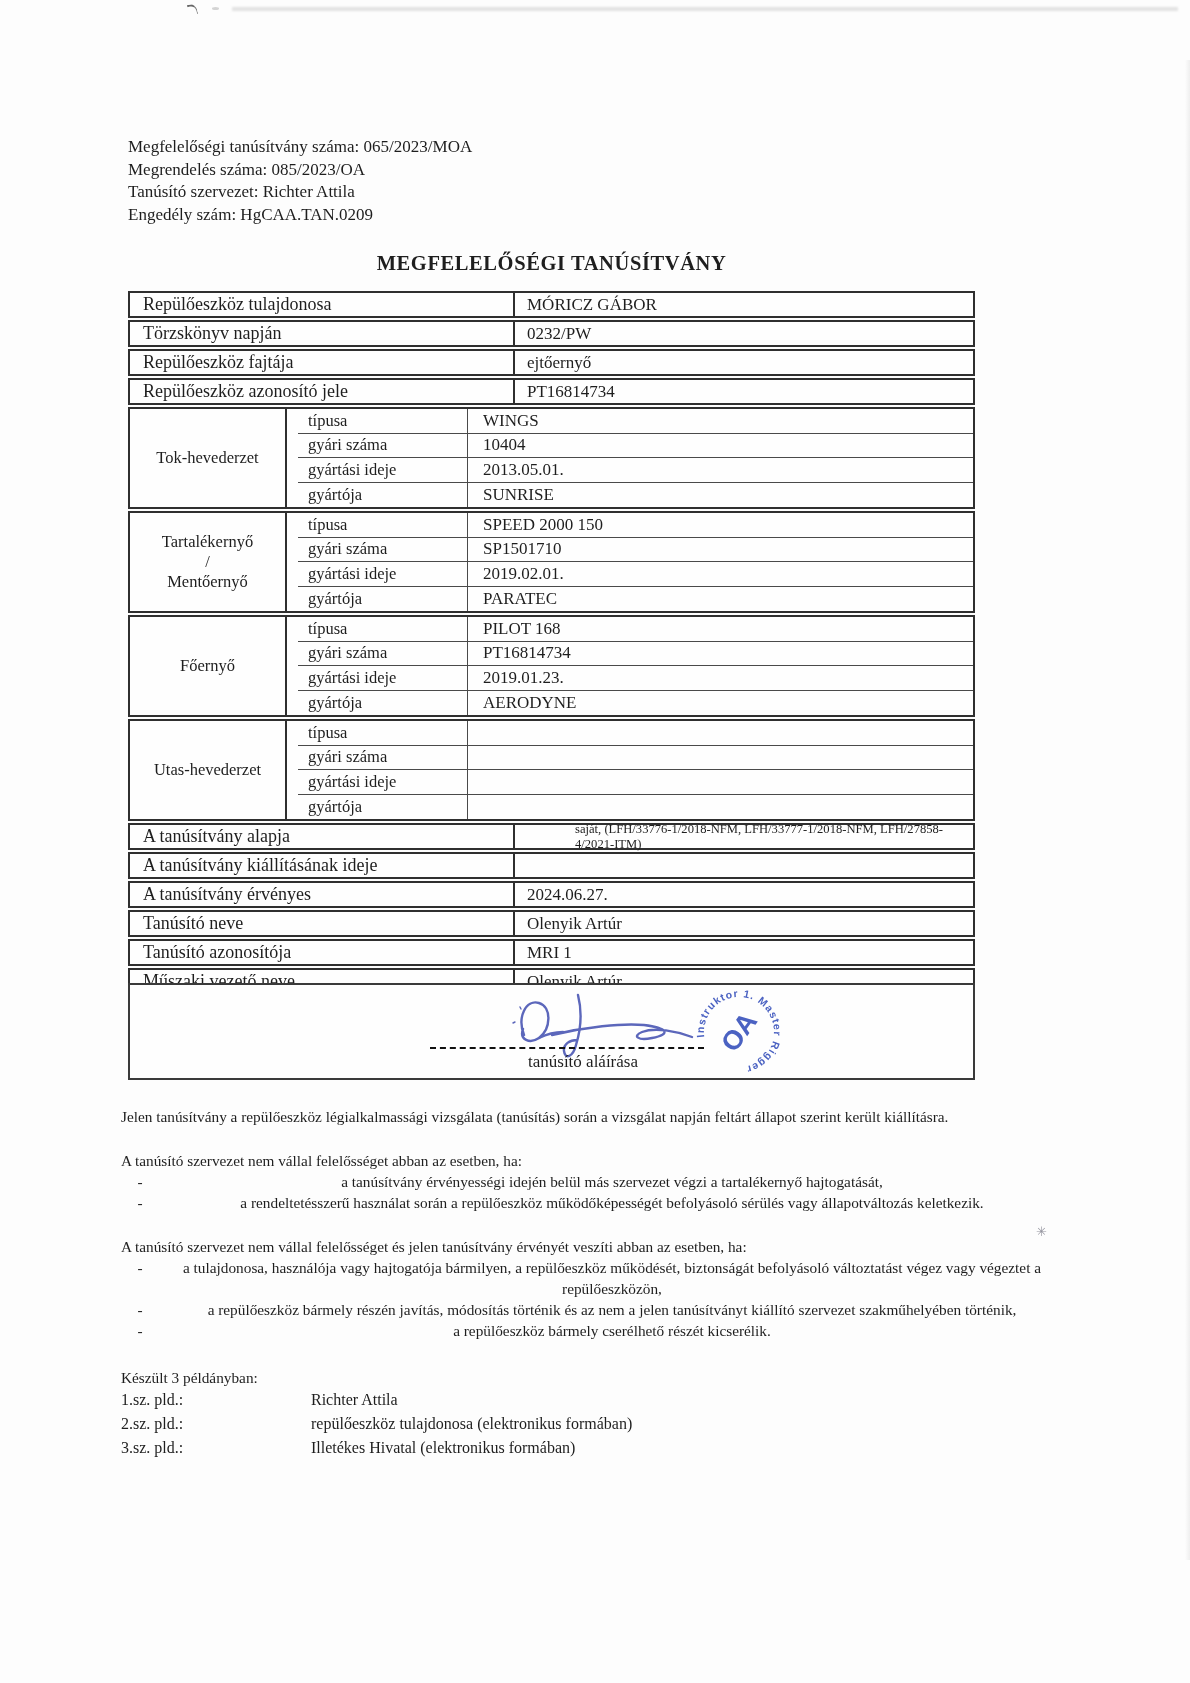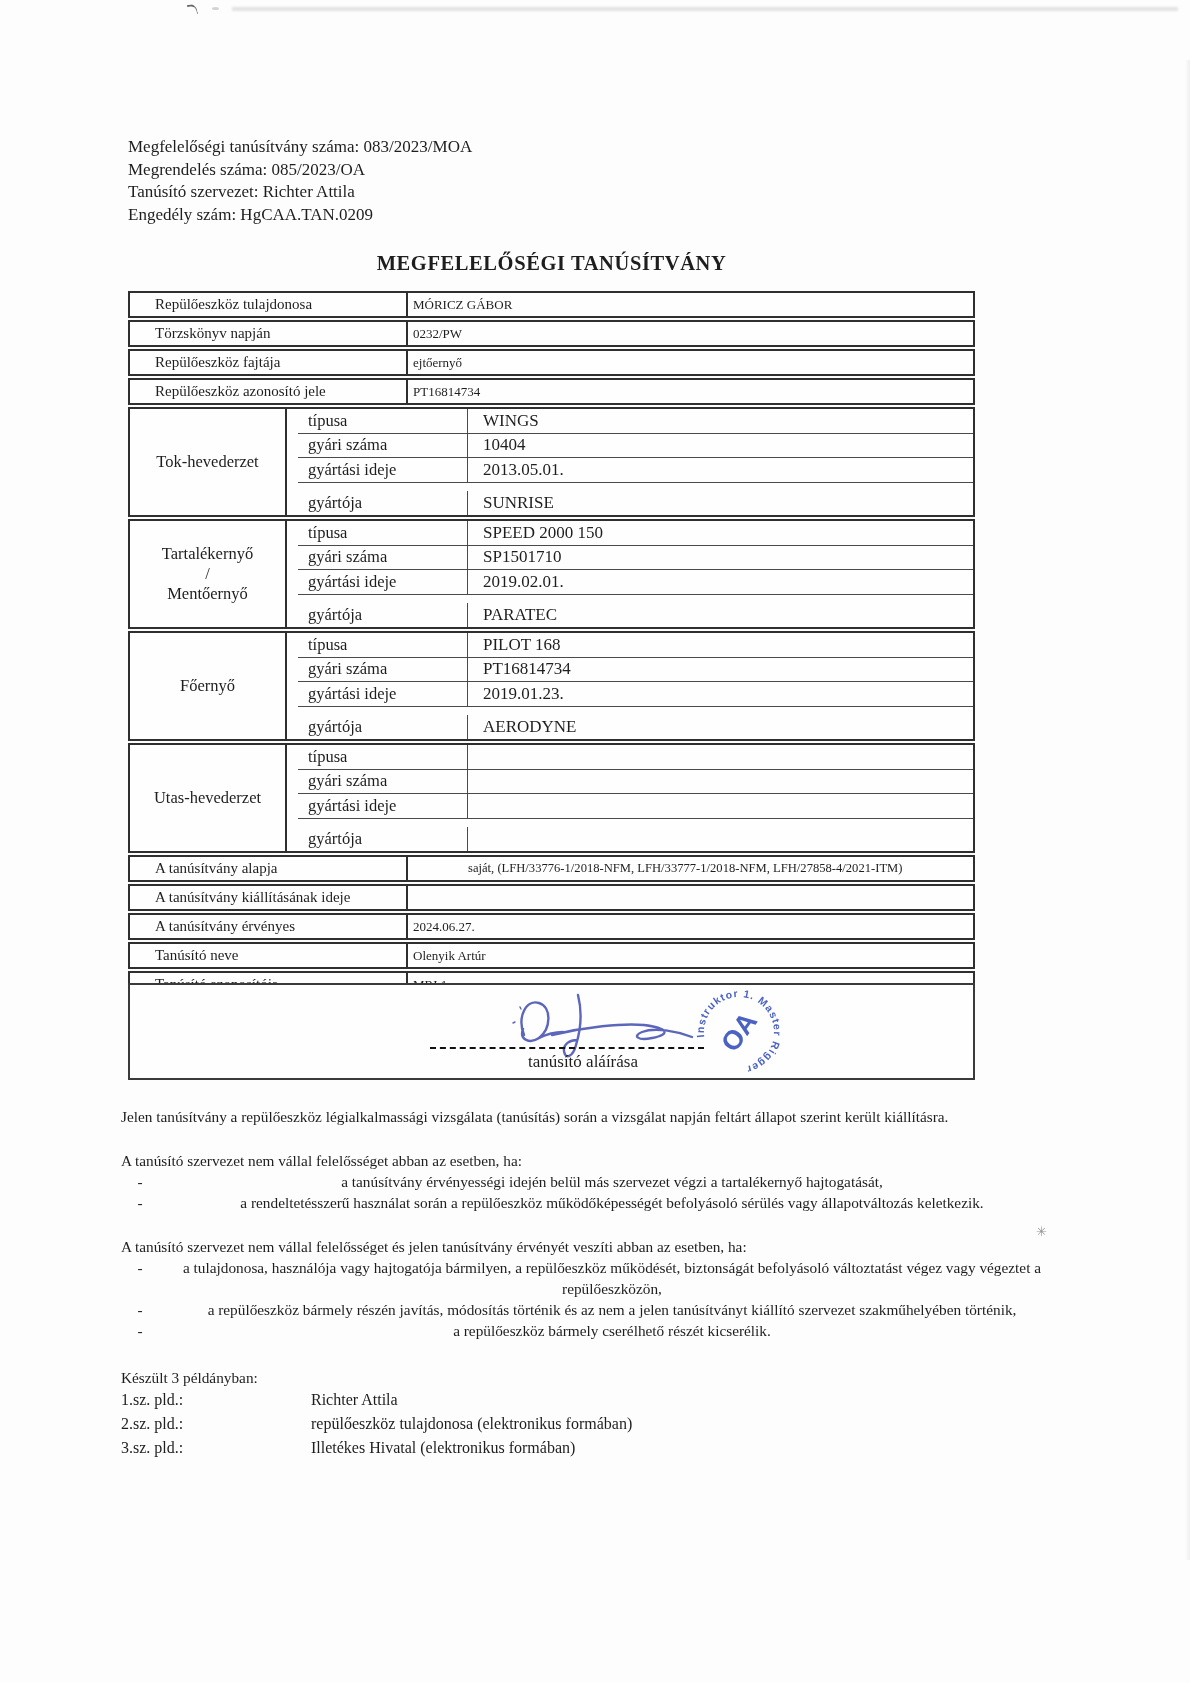--- a/index.html
+++ b/index.html
@@ -11,34 +11,34 @@
   .hdr { position:absolute; left:128px; top:136px; font-size:17px; line-height:22.5px; }
   .hdr div { white-space:nowrap; }
 
   .title { position:absolute; left:128px; top:252px; width:847px; text-align:center;
            font-size:20.5px; font-weight:bold; letter-spacing:.6px; }
 
   
   .tbl { position:absolute; left:128px; top:291px; width:847px; }
   .trow { display:flex; align-items:center; box-sizing:border-box; height:27px;
           border:2px solid #2f2f2f; margin-bottom:2px; background:#fefefe; }
-  .trow .lbl { box-sizing:border-box; width:278px; align-self:stretch; display:flex; align-items:center;
-               border-right:2px solid #2f2f2f; padding-left:25px; font-size:15px; }
-  .trow .val { flex:1; padding-left:5px; font-size:13px; }
+  .trow .lbl { box-sizing:border-box; width:385px; align-self:stretch; display:flex; align-items:center;
+               border-right:2px solid #2f2f2f; padding-left:13px; font-size:18px; }
+  .trow .val { flex:1; padding-left:12px; font-size:17px; }
   .trow .val.small { font-size:12.6px; padding-left:60px; }
 
   .tgroup { display:flex; box-sizing:border-box; border:2px solid #2f2f2f;
             margin-bottom:2px; background:#fefefe; }
   .tgroup .glbl { box-sizing:border-box; width:157px; border-right:2px solid #2f2f2f;
                   display:flex; align-items:center; justify-content:center; text-align:center;
                   font-size:16.5px; white-space:pre-line; line-height:20px; }
   .tgroup .subs { flex:1; display:flex; flex-direction:column;padding-left:11px; }
   .subrow { display:flex; align-items:center; box-sizing:border-box; height:24.5px;
             border-bottom:1.6px solid #4a4a4a; }
-  .subrow:last-child { border-bottom:none;margin-top:8px; }
+  .subrow:last-child { border-bottom:none; }
   .subrow .slbl { box-sizing:border-box; width:170px; align-self:stretch; display:flex; align-items:center;
                   border-right:1.6px solid #4a4a4a; padding-left:10px; font-size:16.5px; }
   .subrow .sval { flex:1; padding-left:15px; font-size:17px; min-height:1px; }
 
   
   .sigbox { position:absolute; left:128px; top:983px; width:847px; height:97px;
             box-sizing:border-box; border:2px solid #3a3a3a; background:#fefefe; }
   .dashline { position:absolute; left:300px; top:62px; width:274px; height:0;
               border-top:2.4px dashed #111; }
   .sigcaption { position:absolute; left:316px; top:67px; width:274px; text-align:center;
@@ -84,21 +84,21 @@
   <div class="artifact pen-tick2"></div>
   <div class="artifact right-edge"></div>
   <div class="artifact stray-star">✳</div>
   <div class="artifact speck c1"></div>
   <div class="artifact speck c2"></div>
   <div class="artifact speck c3"></div>
   <div class="artifact speck c4"></div>
   <div class="artifact speck c5"></div>
 
   <div class="hdr">
-    <div>Megfelelőségi tanúsítvány száma: 083/2023/MOA</div>
+    <div>Megfelelőségi tanúsítvány száma: 065/2023/MOA</div>
     <div>Megrendelés száma: 085/2023/OA</div>
     <div>Tanúsító szervezet: Richter Attila</div>
     <div>Engedély szám: HgCAA.TAN.0209</div>
   </div>
 
   <div class="title">MEGFELELŐSÉGI TANÚSÍTVÁNY</div>
 
   <div class="tbl">
 
     <div class="trow">

